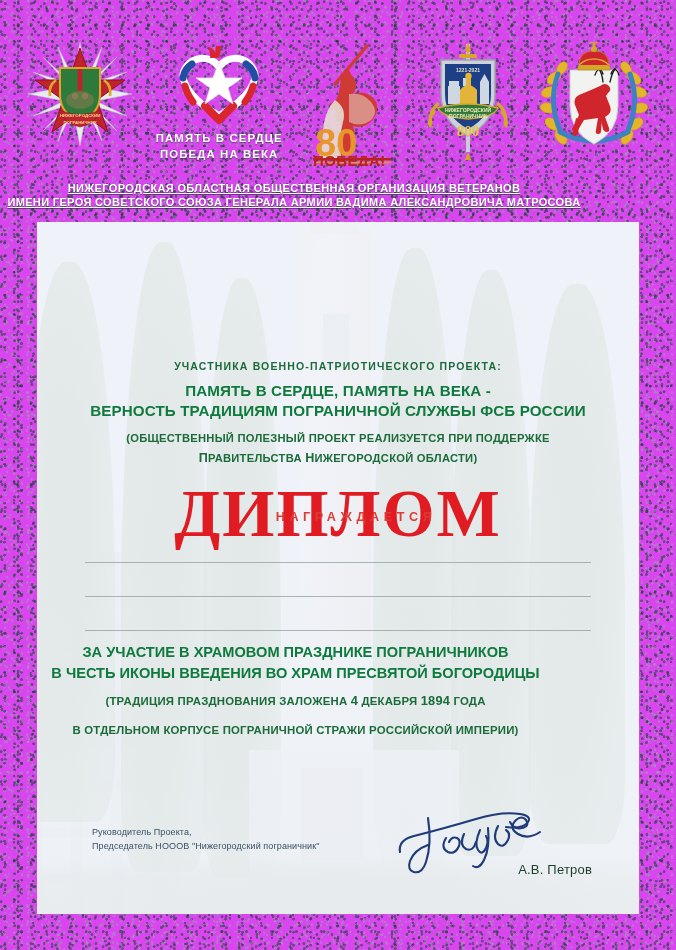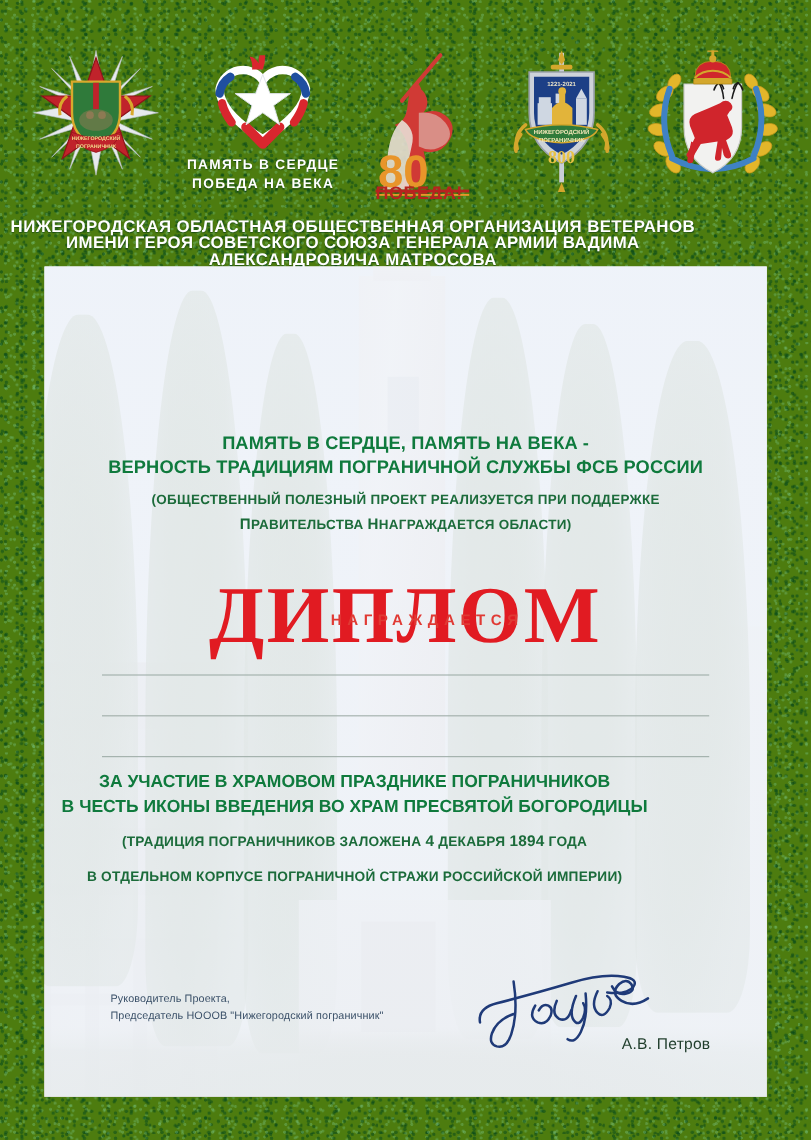--- a/index.html
+++ b/index.html
@@ -7,21 +7,21 @@
   body{
     width:676px;height:950px;overflow:hidden;
     font-family:"Liberation Sans", sans-serif;
     background:#1d8040;
     position:relative;
   }
 
   
   .page{
     position:absolute;inset:0;
-    background-color:#4d7c0f;
+    background-color:#d946ef;
   }
   .page .noise{
     position:absolute;inset:0;
     background-image:
       radial-gradient(circle at 7% 11%, rgba(0,70,30,.55) 0 1.1px, transparent 1.6px),
       radial-gradient(circle at 23% 4%, rgba(120,200,140,.40) 0 1px, transparent 1.5px),
       radial-gradient(circle at 41% 17%, rgba(0,70,30,.50) 0 1.2px, transparent 1.7px),
       radial-gradient(circle at 58% 8%, rgba(130,205,150,.35) 0 1px, transparent 1.5px),
       radial-gradient(circle at 77% 21%, rgba(0,66,28,.55) 0 1.1px, transparent 1.6px),
       radial-gradient(circle at 91% 6%, rgba(120,200,140,.35) 0 1px, transparent 1.4px),
@@ -53,22 +53,23 @@
     position:absolute;left:0;top:38px;width:676px;height:130px;
     display:flex;align-items:flex-start;justify-content:space-between;
     padding:0 26px;box-sizing:border-box;
   }
   .emblem{position:relative;display:flex;flex-direction:column;align-items:center;}
 
   
   .org-header{
     position:absolute;left:0;top:181px;width:588px;
     text-align:center;color:#ffffff;
-    font-size:14px;font-weight:bold;letter-spacing:.35px;line-height:14px;
+    font-size:11px;font-weight:bold;letter-spacing:.35px;line-height:14px;
     text-shadow:0 1px 1px rgba(0,50,20,.55);
+    text-decoration:underline;
   }
 
   
   .panel{
     position:absolute;left:37px;top:222px;width:602px;height:692px;
     background:#eef2f8;overflow:hidden;
   }
   
   .photo{position:absolute;inset:0;overflow:hidden;}
   .photo .sky{
@@ -396,41 +397,42 @@
       <div class="monument"></div>
       <div class="bushes"></div>
       <div class="wash"></div>
     </div>
 
     <div class="panel-content">
 
       <div class="title">ДИПЛОМ</div>
 
       <div class="subtitle-block" style="top:138px;">
+        <div class="line-kicker">УЧАСТНИКА ВОЕННО-ПАТРИОТИЧЕСКОГО ПРОЕКТА:</div>
         <div class="line-big">ПАМЯТЬ В СЕРДЦЕ, ПАМЯТЬ НА ВЕКА -</div>
         <div class="line-big">ВЕРНОСТЬ ТРАДИЦИЯМ ПОГРАНИЧНОЙ СЛУЖБЫ ФСБ РОССИИ</div>
         <div class="line-paren">(ОБЩЕСТВЕННЫЙ ПОЛЕЗНЫЙ ПРОЕКТ РЕАЛИЗУЕТСЯ ПРИ ПОДДЕРЖКЕ</div>
         <div class="line-paren" style="margin-top:3px;">
-          <span class="cap">П</span><span>РАВИТЕЛЬСТВА </span><span class="cap">Н</span><span>НАГРАЖДАЕТСЯ ОБЛАСТИ)</span>
+          <span class="cap">П</span><span>РАВИТЕЛЬСТВА </span><span class="cap">Н</span><span>ИЖЕГОРОДСКОЙ ОБЛАСТИ)</span>
         </div>
       </div>
 
       <div class="awarded">НАГРАЖДАЕТСЯ</div>
 
       <div class="rules">
         <div class="rule"></div>
         <div class="rule"></div>
         <div class="rule"></div>
       </div>
 
       <div class="award-block">
         <div class="award-big">ЗА УЧАСТИЕ В ХРАМОВОМ ПРАЗДНИКЕ ПОГРАНИЧНИКОВ</div>
         <div class="award-big">В ЧЕСТЬ ИКОНЫ ВВЕДЕНИЯ ВО ХРАМ ПРЕСВЯТОЙ БОГОРОДИЦЫ</div>
         <div class="award-paren">
-          <span>(ТРАДИЦИЯ ПОГРАНИЧНИКОВ ЗАЛОЖЕНА </span><span class="cap">4</span><span> ДЕКАБРЯ </span><span class="cap">1894</span><span> ГОДА</span>
+          <span>(ТРАДИЦИЯ ПРАЗДНОВАНИЯ ЗАЛОЖЕНА </span><span class="cap">4</span><span> ДЕКАБРЯ </span><span class="cap">1894</span><span> ГОДА</span>
         </div>
         <div class="award-paren" style="margin-top:11px;">В ОТДЕЛЬНОМ КОРПУСЕ ПОГРАНИЧНОЙ СТРАЖИ РОССИЙСКОЙ ИМПЕРИИ)</div>
       </div>
 
       <div class="sign-block">
         <div class="sign-text">
           <div>Руководитель Проекта,</div>
           <div>Председатель НОООВ "Нижегородский пограничник"</div>
         </div>
 

